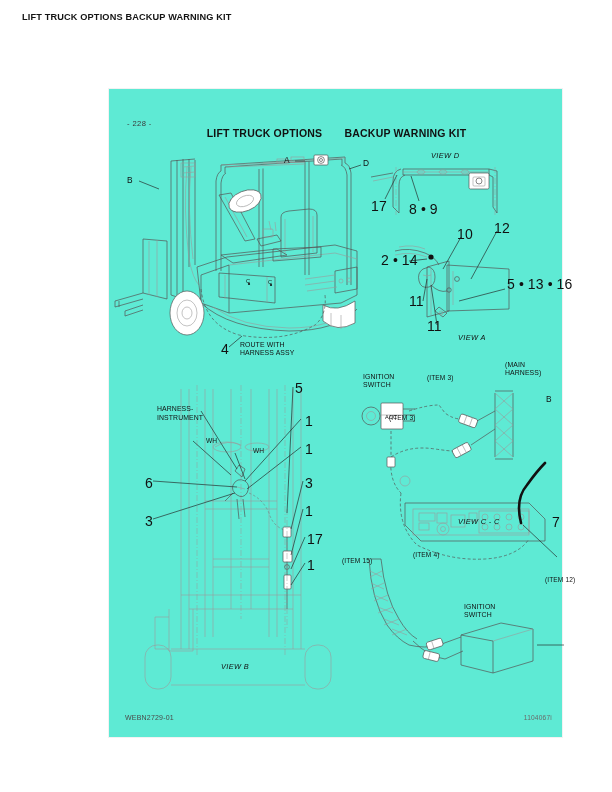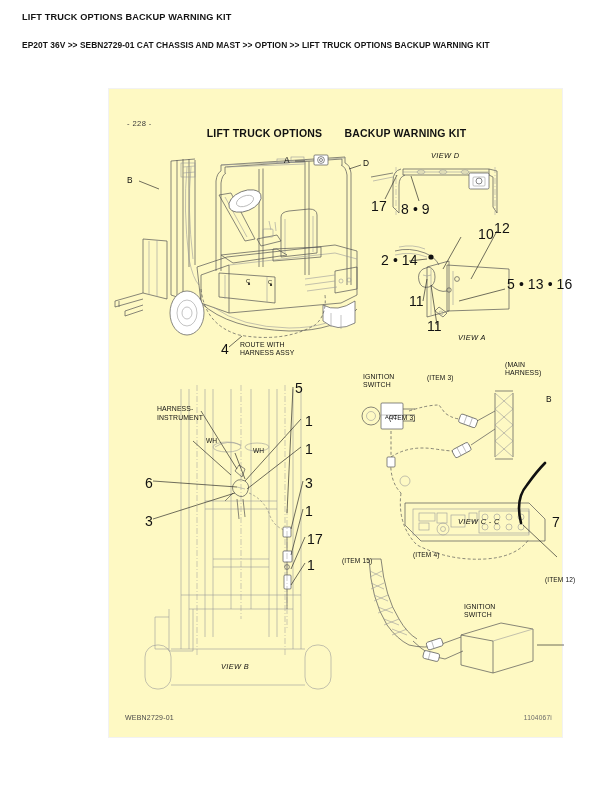--- a/index.html
+++ b/index.html
@@ -39,21 +39,21 @@
     white-space: nowrap;
   }
 
   
   #page-sheet {
     position: absolute;
     left: 108px;
     top: 88px;
     width: 455px;
     height: 650px;
-    background: #fef9c3;
+    background: #5eead4;
     border: 1px solid #f2f2f2;
     box-sizing: border-box;
   }
 
   .page-num {
     position: absolute;
     left: 18px;
     top: 30px;
     font-size: 7.6px;
     color: #3a3a3a;
@@ -114,21 +114,20 @@
   .lbl.view  { font-size: 7.4px; letter-spacing: 0.35px; font-style: italic; }
   .lbl.item  { font-size: 6.6px; }
   .lbl.wh    { font-size: 6.6px; }
   .lbl.cc    { font-size: 5.6px; }
 </style>
 </head>
 <body>
 
 <div id="doc-header">
   <div id="doc-title">LIFT TRUCK OPTIONS BACKUP WARNING KIT</div>
-  <div id="breadcrumb">EP20T 36V &gt;&gt; SEBN2729-01 CAT CHASSIS AND MAST &gt;&gt; OPTION &gt;&gt; LIFT TRUCK OPTIONS BACKUP WARNING KIT</div>
 </div>
 
 <div id="page-sheet">
 
   <div class="page-num">- 228 -</div>
 
   <div class="sheet-title">
     <span>LIFT TRUCK OPTIONS</span>
     <span class="gap"></span>
     <span>BACKUP WARNING KIT</span>
@@ -448,23 +447,23 @@
   <div class="lbl alpha" style="left:175px; top:67px;">A</div>
   <div class="lbl alpha" style="left:254px; top:70px;">D</div>
   <div class="lbl cc" style="left:137px; top:189px;">C</div>
   <div class="lbl cc" style="left:159px; top:190px;">C</div>
   <div class="lbl num" style="left:112px; top:253px;">4</div>
   <div class="lbl small" style="left:131px; top:252px;">ROUTE WITH</div>
   <div class="lbl small" style="left:131px; top:260px;">HARNESS ASSY</div>
 
   <div class="lbl view" style="left:322px; top:63px;">VIEW D</div>
   <div class="lbl num" style="left:262px; top:110px;">17</div>
-  <div class="lbl num" style="left:292px; top:113px;text-align:center;">8 • 9</div>
-
-  <div class="lbl num" style="left:348px; top:138px;margin-left:21px;">10</div>
+  <div class="lbl num" style="left:300px; top:113px;text-align:center;">8 • 9</div>
+
+  <div class="lbl num" style="left:348px; top:138px;">10</div>
   <div class="lbl num" style="left:272px; top:164px;">2 • 14</div>
   <div class="lbl num" style="left:385px; top:132px;">12</div>
   <div class="lbl num" style="left:300px; top:205px;">11</div>
   <div class="lbl num" style="left:318px; top:230px;">11</div>
   <div class="lbl num" style="left:398px; top:188px;">5 • 13 • 16</div>
   <div class="lbl view" style="left:349px; top:245px;">VIEW A</div>
 
   <div class="lbl num" style="left:186px; top:292px;">5</div>
   <div class="lbl num" style="left:196px; top:325px;">1</div>
   <div class="lbl num" style="left:196px; top:353px;">1</div>

